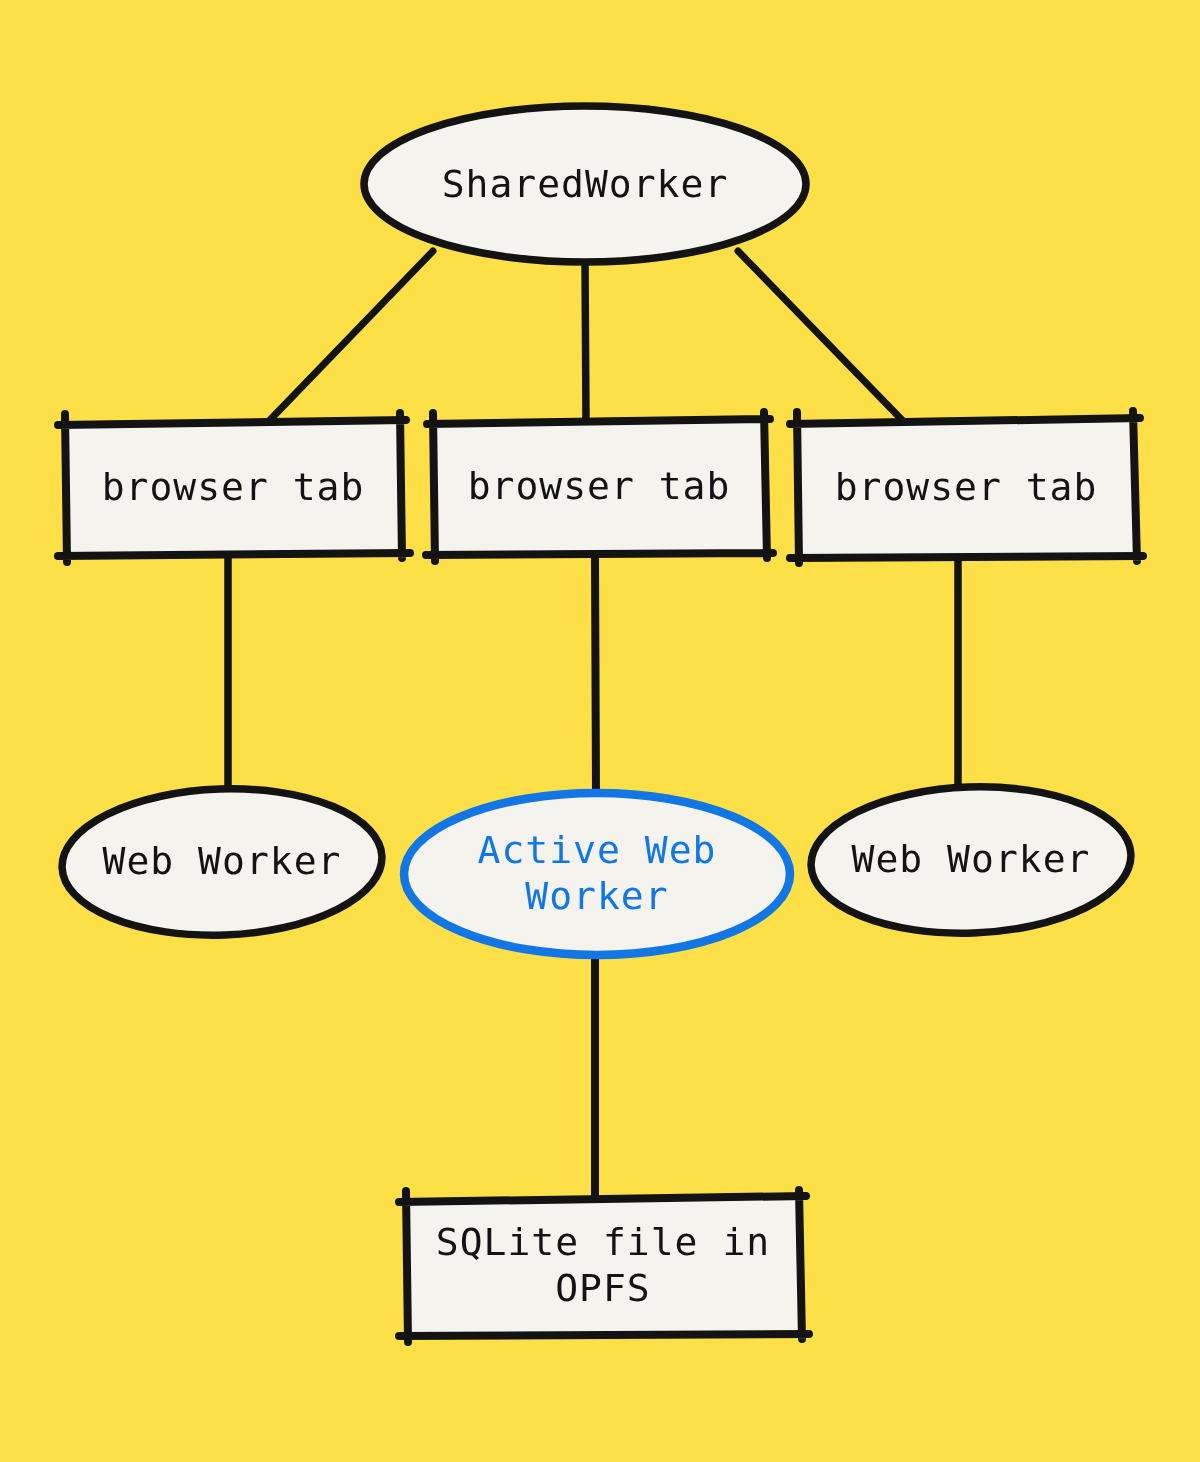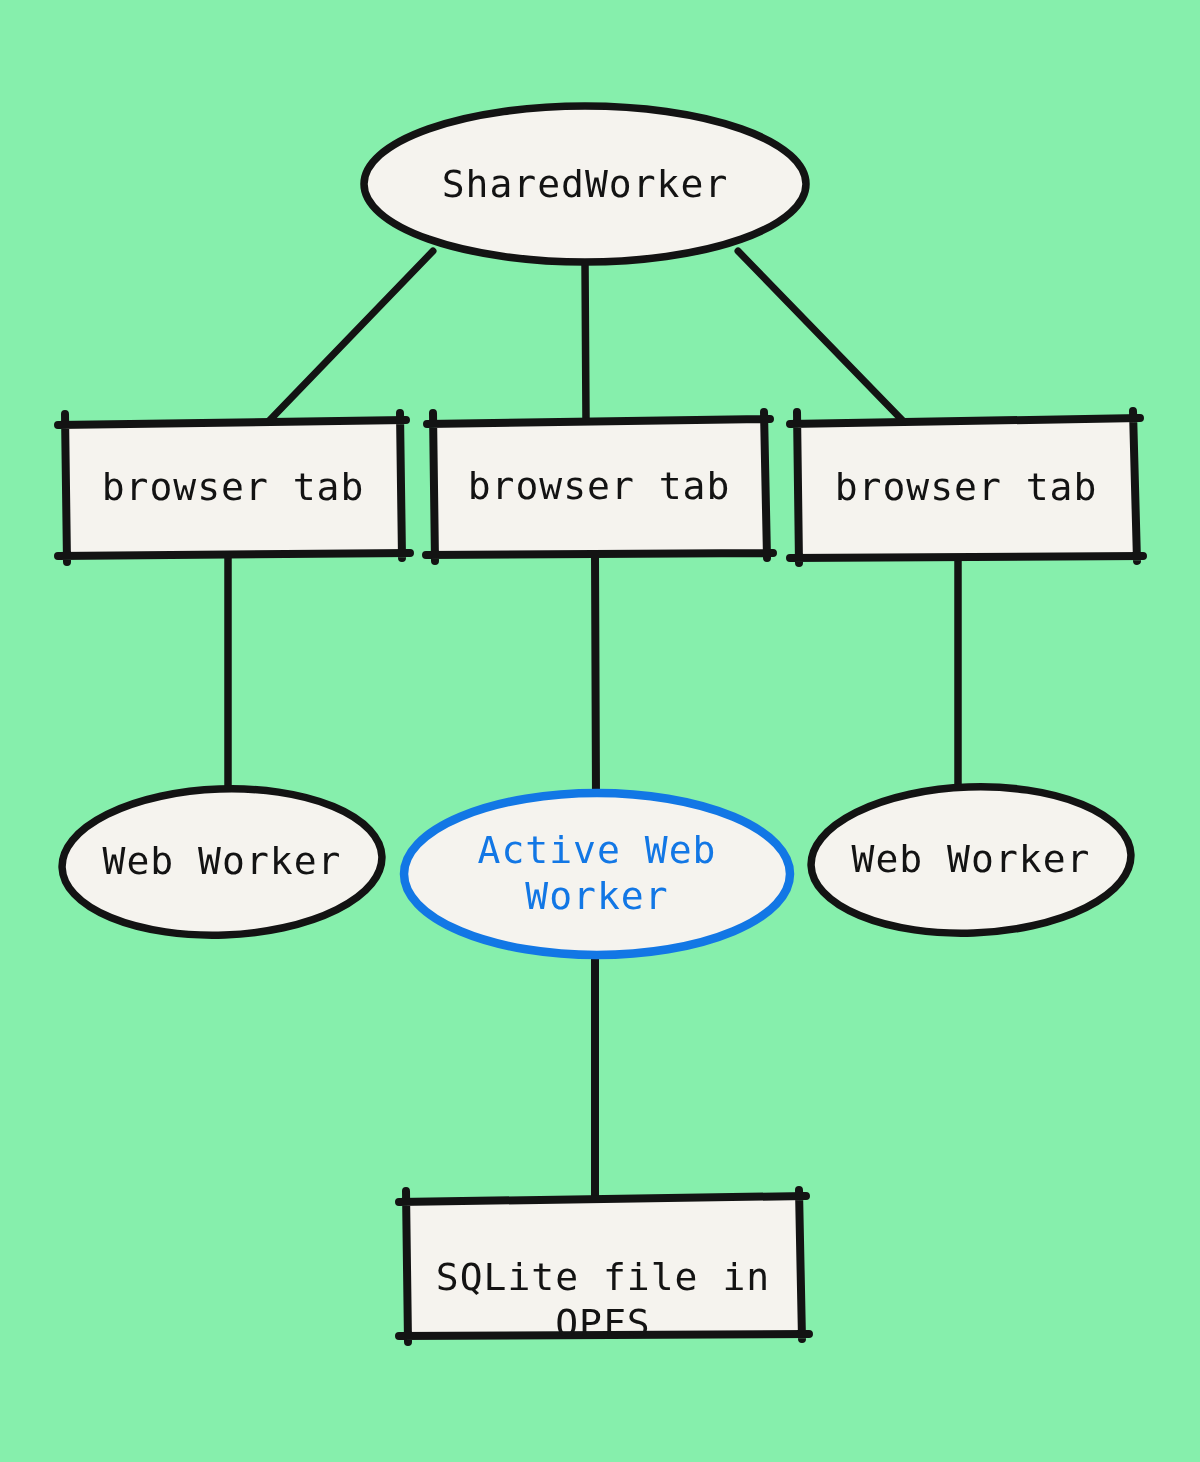--- a/index.html
+++ b/index.html
@@ -4,21 +4,21 @@
 <style>
   html, body {
     margin: 0;
     padding: 0;
     background: #f5f3ee;
   }
   .canvas {
     position: relative;
     width: 1200px;
     height: 1462px;
-    background: #86efac;
+    background: #fde047;
     overflow: hidden;
     font-family: "DejaVu Sans Mono", "Liberation Mono", monospace;
   }
   svg.layer {
     position: absolute;
     left: 0; top: 0;
     width: 1200px;
     height: 1462px;
   }
   .ink {
@@ -96,15 +96,15 @@
   <div class="node-label" style="left:434px; top:421px; width:330px; height:131px;">browser tab</div>
 
   <div class="node-label" style="left:798px; top:421px; width:336px; height:133px;">browser tab</div>
 
   <div class="node-label" style="left:62px; top:822px; width:320px; height:80px;">Web Worker</div>
 
   <div class="node-label accent" style="left:447px; top:828px; width:300px; height:92px;">Active Web Worker</div>
 
   <div class="node-label" style="left:811px; top:820px; width:320px; height:80px;">Web Worker</div>
 
-  <div class="node-label" style="left:428px; top:1255px; width:350px; height:92px;">SQLite file in OPFS</div>
+  <div class="node-label" style="left:428px; top:1220px; width:350px; height:92px;">SQLite file in OPFS</div>
 
 </div>
 
 </body></html>

